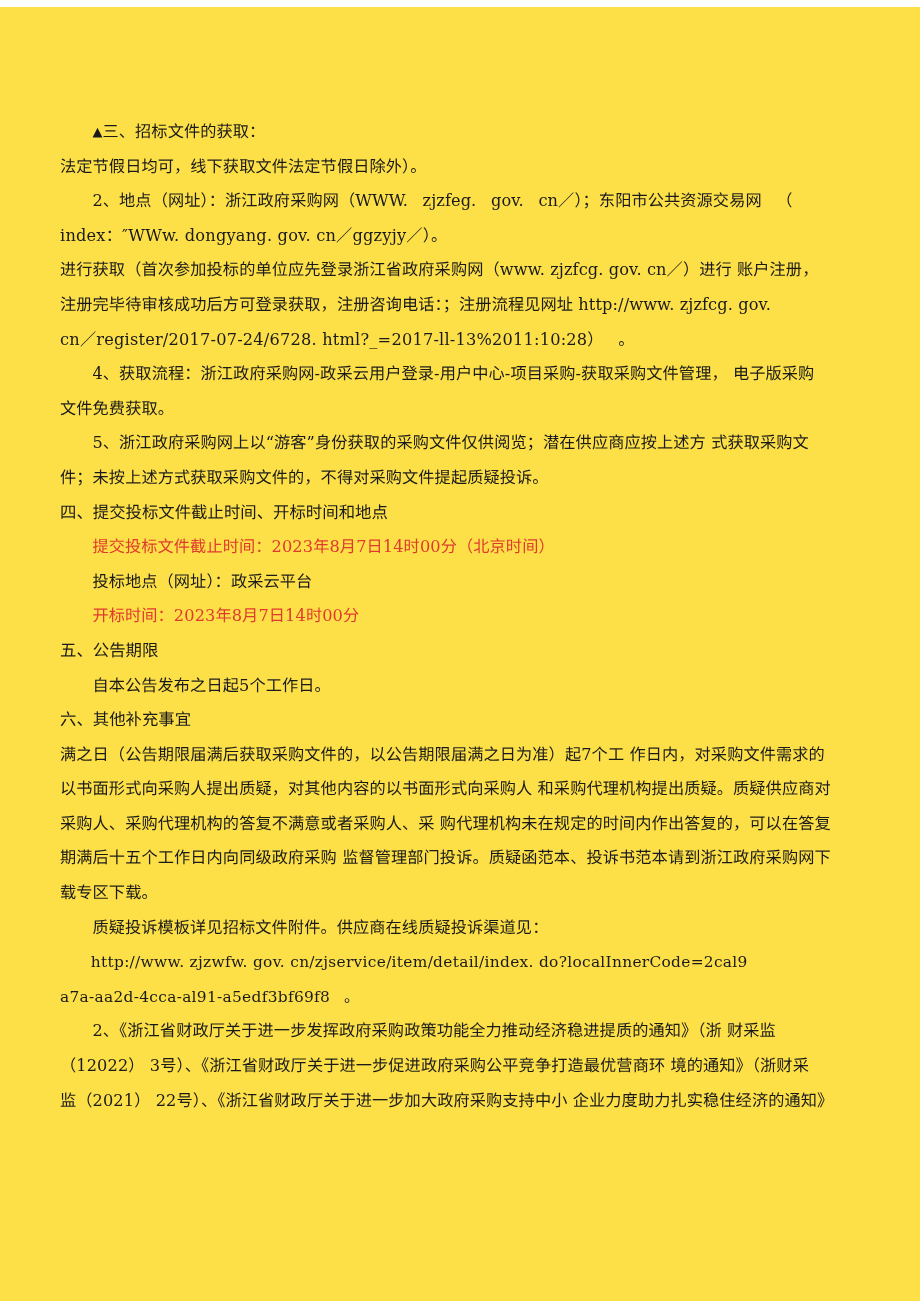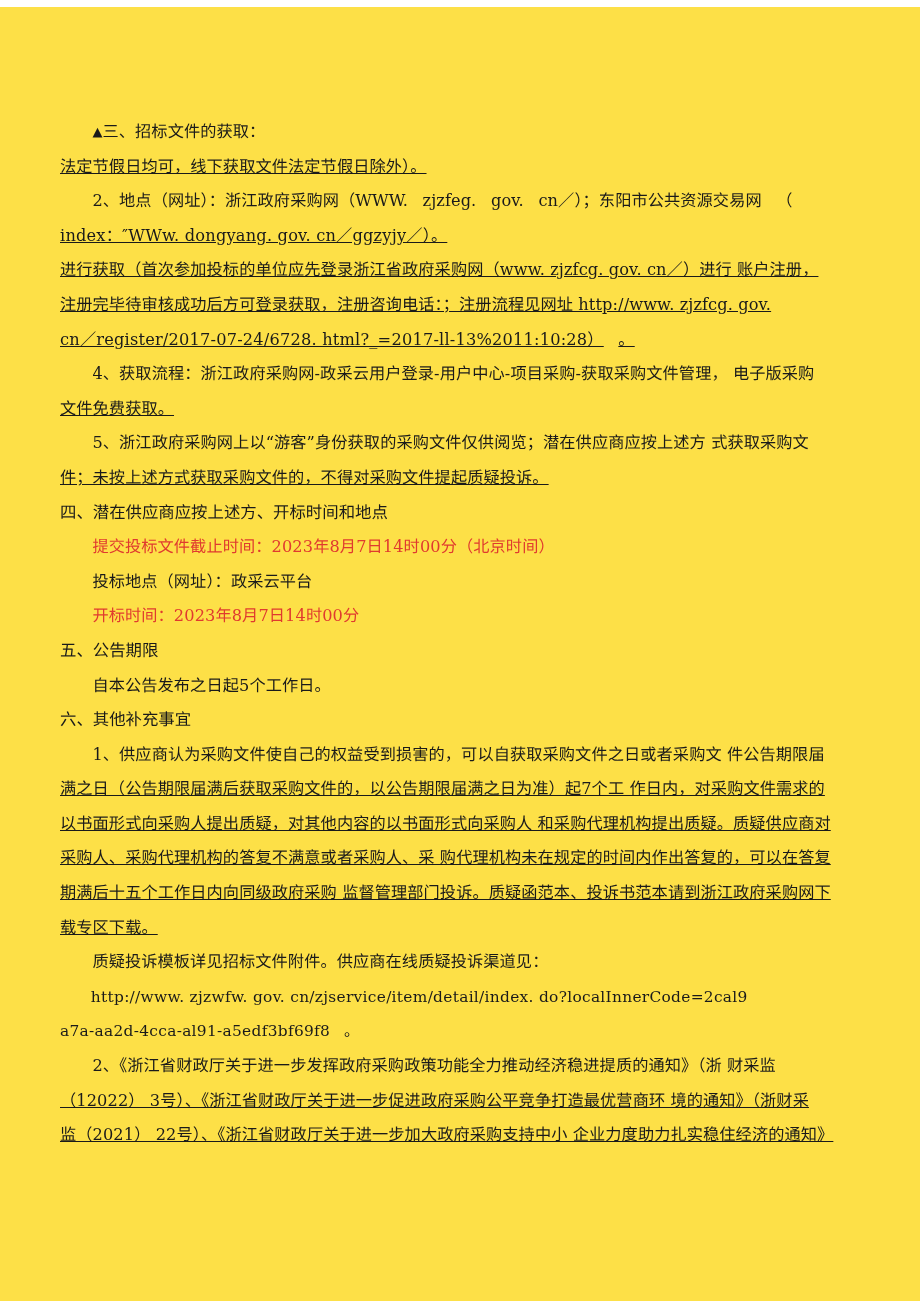--- a/index.html
+++ b/index.html
@@ -41,21 +41,20 @@
   }
   .p.indent {
     text-indent: 2em;
   }
   .p.hang {
     
     text-indent: 2em;
   }
   .p.flush {
     text-indent: 0;
-    text-decoration: underline;
   }
   .p.sub {
     text-indent: 2em;
   }
 
   
   .heading {
     font-size: 16.4px;
     line-height: 34.6px;
     margin: 0;
@@ -114,35 +113,34 @@
     <p class="p flush"><span>进行获取（首次参加投标的单位应先登录浙江省政府采购网（www. zjzfcg. gov. cn／）进行 账户注册，</span></p>
     <p class="p flush"><span>注册完毕待审核成功后方可登录获取，注册咨询电话：；注册流程见网址 http://www. zjzfcg. gov.</span></p>
     <p class="p flush mono"><span>cn／register/2017-07-24/6728. html?_=2017-ll-13%2011:10:28）</span><span class="sp"></span><span>。</span></p>
 
     <p class="p hang"><span>4、获取流程：浙江政府采购网-政采云用户登录-用户中心-项目采购-获取采购文件管理， 电子版采购</span></p>
     <p class="p flush"><span>文件免费获取。</span></p>
 
     <p class="p hang"><span>5、浙江政府采购网上以“游客”身份获取的采购文件仅供阅览；潜在供应商应按上述方 式获取采购文</span></p>
     <p class="p flush"><span>件；未按上述方式获取采购文件的，不得对采购文件提起质疑投诉。</span></p>
 
-    <p class="heading">四、潜在供应商应按上述方、开标时间和地点</p>
+    <p class="heading">四、提交投标文件截止时间、开标时间和地点</p>
 
     <p class="p sub"><span class="red">提交投标文件截止时间：</span><span class="red uline">2023年8月7日14时00分（北京时间）</span></p>
 
     <p class="p sub">投标地点（网址）：政采云平台</p>
 
     <p class="p sub"><span class="red">开标时间：</span><span class="red uline">2023年8月7日14时00分</span></p>
 
 
     <p class="heading">五、公告期限</p>
     <p class="p sub">自本公告发布之日起5个工作日。</p>
 
     <p class="heading">六、其他补充事宜</p>
 
-    <p class="p hang">1、供应商认为采购文件使自己的权益受到损害的，可以自获取采购文件之日或者采购文 件公告期限届</p>
     <p class="p flush">满之日（公告期限届满后获取采购文件的，以公告期限届满之日为准）起7个工 作日内，对采购文件需求的</p>
     <p class="p flush">以书面形式向采购人提出质疑，对其他内容的以书面形式向采购人 和采购代理机构提出质疑。质疑供应商对</p>
     <p class="p flush">采购人、采购代理机构的答复不满意或者采购人、采 购代理机构未在规定的时间内作出答复的，可以在答复</p>
     <p class="p flush">期满后十五个工作日内向同级政府采购 监督管理部门投诉。质疑函范本、投诉书范本请到浙江政府采购网下</p>
     <p class="p flush">载专区下载。</p>
     <p class="p sub">质疑投诉模板详见招标文件附件。供应商在线质疑投诉渠道见：</p>
 
     <p class="url-block mono">http://www. zjzwfw. gov. cn/zjservice/item/detail/index. do?localInnerCode=2cal9</p>
     <p class="url-block cont mono"><span>a7a-aa2d-4cca-al91-a5edf3bf69f8</span><span class="sp"></span><span>。</span></p>
 

